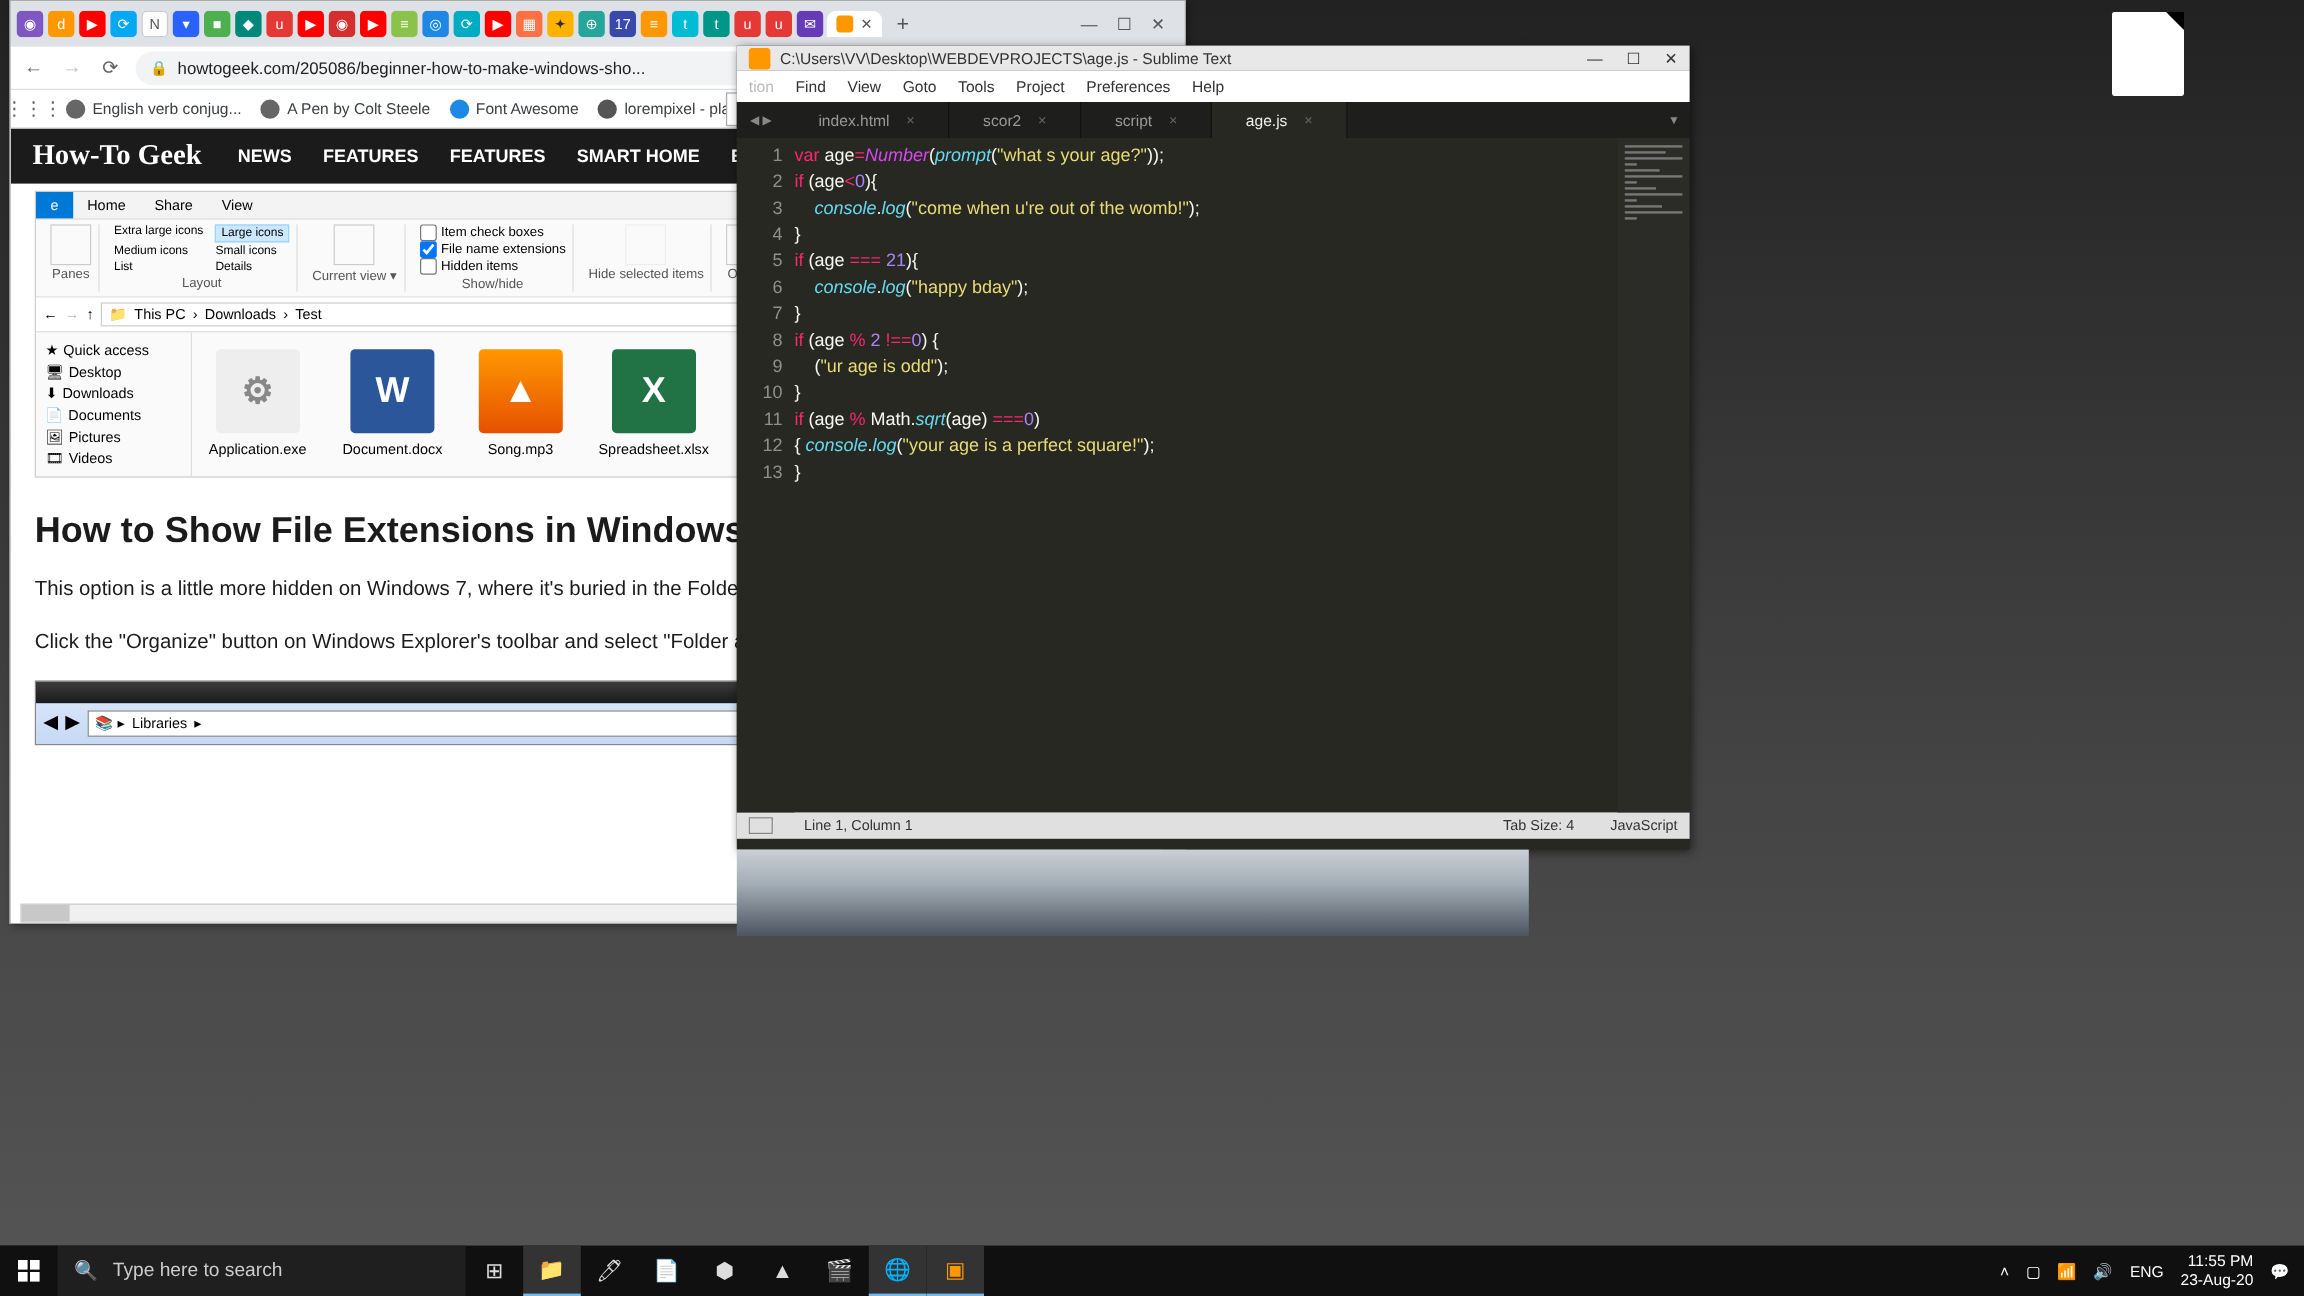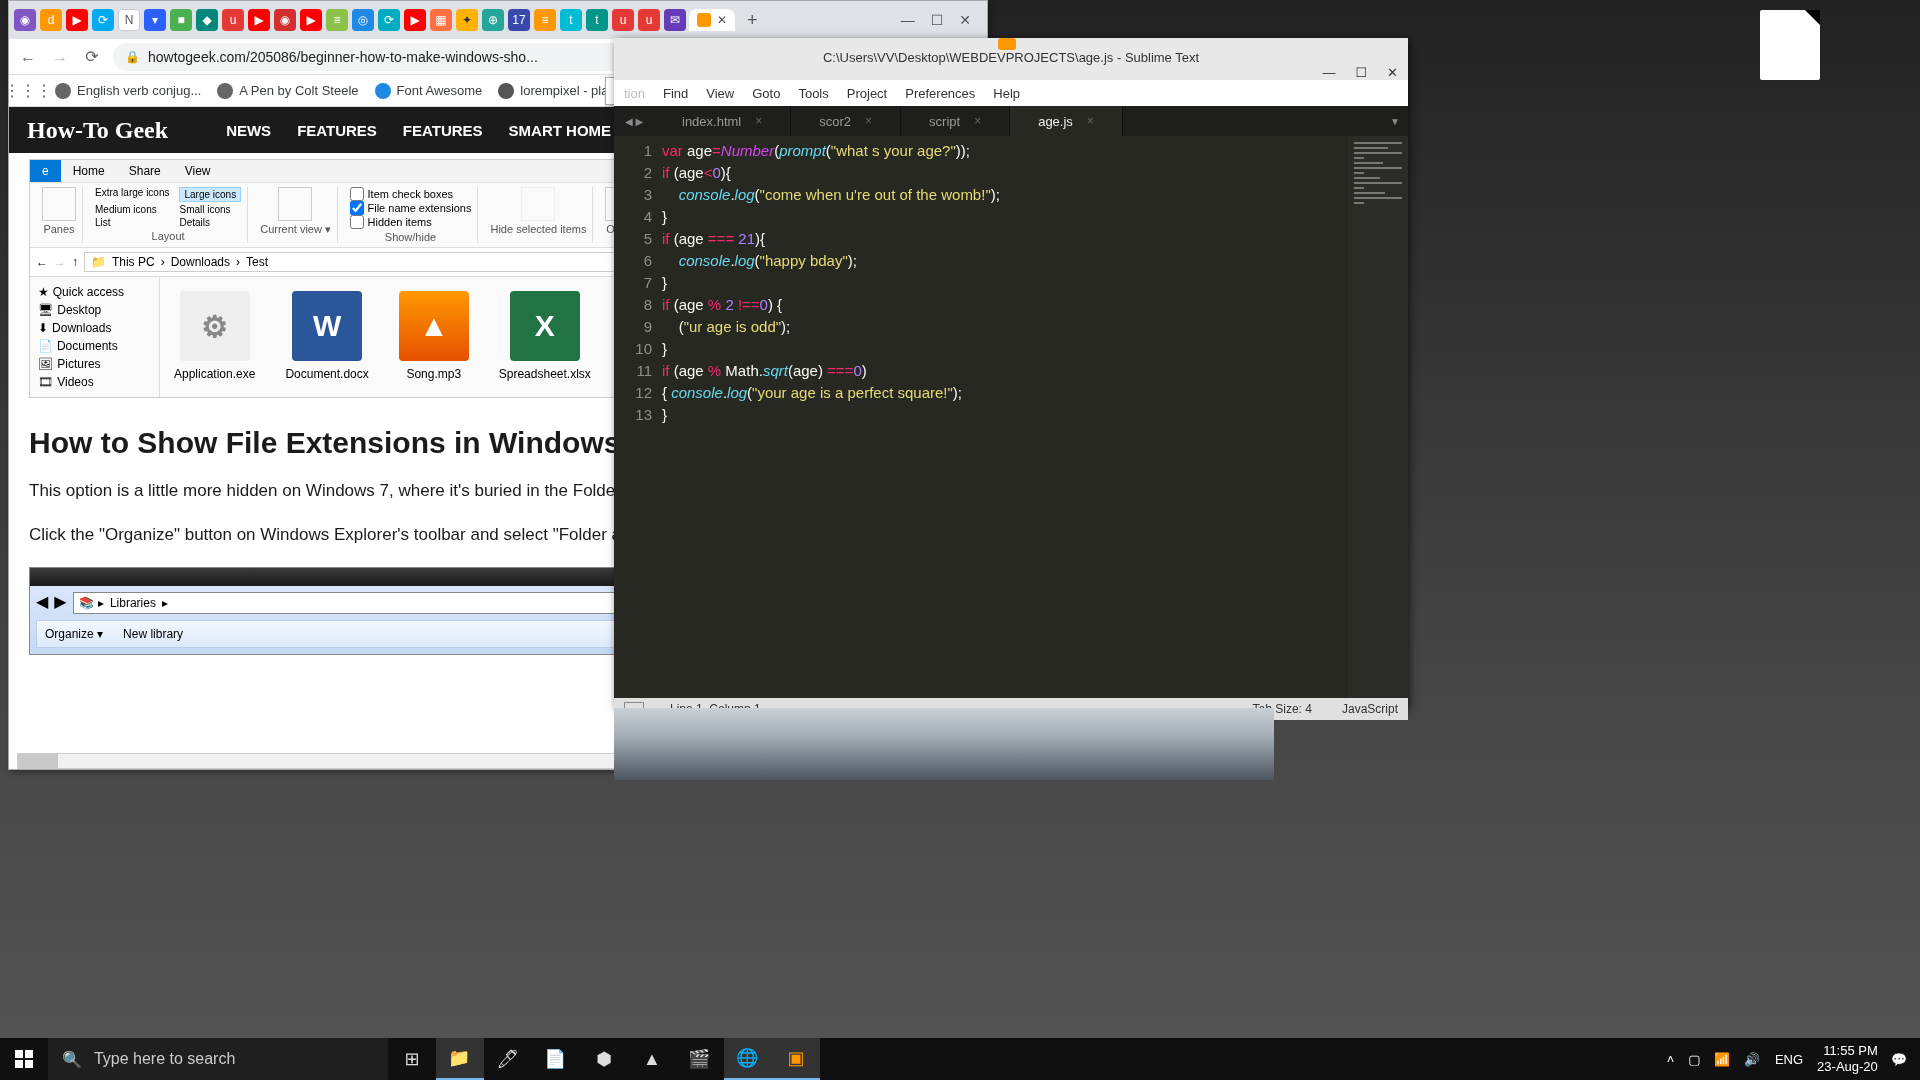--- a/index.html
+++ b/index.html
@@ -23,21 +23,21 @@
 .lock { color:#5f6368; font-size:12px; }
 .star { color:#5f6368; font-size:16px; }
 .fbsave { background:#1877f2; color:#fff; width:24px; height:24px; border-radius:50%; display:inline-flex; align-items:center; justify-content:center; font-weight:bold; font-size:14px; }
 .bookmarksbar { height: 32px; background:#fff; display:flex; align-items:center; padding:0 8px; gap:16px; font-size:13px; color:#3c4043; border-bottom:1px solid #ddd; overflow:hidden; }
 .bm { display:flex; align-items:center; gap:6px; }
 .bm-ico { width:16px; height:16px; background:#666; border-radius:50%; display:inline-block; }
 
 .page { height: calc(100% - 106px); overflow:hidden; position:relative; background:#fff; }
 .htg-header { background:#1b1b1b; height:46px; display:flex; align-items:center; padding:0 18px; gap:30px; }
 .htg-logo { color:#fff; font-family: Georgia, serif; font-size:24px; font-weight:bold; }
-.htg-nav { display:flex; gap:26px;margin-left:28px; }
+.htg-nav { display:flex; gap:26px; }
 .htg-nav a { color:#fff; font-size:15px; font-weight:600; text-decoration:none; }
 .htg-sub { background:#f9a825; color:#fff; padding:8px 18px; font-weight:bold; font-size:15px; margin-left:auto; }
 
 .article-img { margin:6px 20px 10px; border:1px solid #ccc; }
 .ribbon { background:#fafafa; }
 .rib-tabs { display:flex; background:#f3f3f3; border-bottom:1px solid #ddd; font-size:12px; }
 .rib-tab { padding:4px 12px; }
 .rib-tab.active { background:#0078d7; color:#fff; }
 .rib-body { display:flex; padding:4px 6px; font-size:12px; gap:6px; border-bottom:1px solid #ddd; }
 .rib-group { border-right:1px solid #ddd; padding:0 6px; text-align:center; }
@@ -66,21 +66,21 @@
 .win7crumb { flex:1; background:#fff; border:1px solid #888; font-size:12px; padding:3px 6px; display:flex; align-items:center; gap:6px; }
 .win7srch { width:180px; background:#fff; border:1px solid #888; font-size:12px; font-style:italic; color:#888; padding:3px 6px; }
 .win7tool { background:linear-gradient(#f3f8fe,#dce9fb); border:1px solid #b9cde6; margin:0 6px 6px; padding:6px 8px; font-size:12px; display:flex; align-items:center; gap:20px; }
 .fbtooltip { position:absolute; top:76px; left:596px; background:#fff; border:1px solid #aaa; padding:6px 10px; font-size:12px; box-shadow:1px 1px 3px rgba(0,0,0,.3); }
 .dd-handle { position:absolute; right:0px; top:600px; width:18px; height:18px; background:#e9e9e9; border:1px solid #aaa; display:flex; align-items:center; justify-content:center; font-size:10px; }
 .hscroll { position:absolute; left:8px; right:14px; bottom:0; height:16px; background:#f0f0f0; border:1px solid #ccc; }
 .hscroll .thumb { position:absolute; left:0; width:40px; top:0; bottom:0; background:#c8c8c8; }
 
 
 .sublime { position:absolute; left:614px; top:38px; width:794px; height:670px; background:#272822; box-shadow:2px 2px 8px rgba(0,0,0,.6); }
-.subl-title { height:42px; background:#e8e8e8; display:flex; align-items:center; padding:0 10px; font-size:13px; color:#333;flex-direction:column; }
+.subl-title { height:21px; background:#e8e8e8; display:flex; align-items:center; padding:0 10px; font-size:13px; color:#333; }
 .subl-logo { width:18px; height:18px; background:#ff9800; border-radius:3px; margin-right:8px; display:inline-block; }
 .subl-winctrl { margin-left:auto; display:flex; gap:20px; font-size:13px; color:#333; }
 .subl-menu { height:26px; background:#fff; display:flex; align-items:center; padding:0 10px; gap:18px; font-size:13px; color:#333; }
 .subl-menu .cut { color:#bbb; }
 .subl-tabs { height:30px; background:#1e1f1c; display:flex; align-items:stretch; }
 .subl-tabhist { width:40px; display:flex; align-items:center; justify-content:center; gap:2px; color:#888; font-size:10px; }
 .subl-tab { padding:0 28px; display:flex; align-items:center; gap:14px; color:#999; font-size:13px; border-right:1px solid #111; }
 .subl-tab.active { background:#272822; color:#eee; }
 .subl-tab .x { color:#666; font-size:12px; }
 .subl-drop { margin-left:auto; width:26px; display:flex; align-items:center; justify-content:center; color:#888; font-size:10px; }
@@ -299,26 +299,20 @@
             <span class="win7ctrl"></span>
             <span class="win7ctrl"></span>
             <span class="win7ctrl" style="background:#c0392b"></span>
           </div>
         <div class="win7addr">
           <span>◀</span>
           <span>▶</span>
           <div class="win7crumb">📚 ▸ <span>Libraries</span> ▸</div>
           <div class="win7srch">Search Libraries</div>
         </div>
-        <div class="win7tool">
-          <span>Organize ▾</span>
-          <span>New library</span>
-          <span style="margin-left:auto">▦ ▾</span>
-          <span>❔</span>
-        </div>
       </div>
 
       <div class="dd-handle">▾</div>
       <div class="hscroll">
           <div class="thumb"></div>
         </div>
     </div>
 
     <div class="fbtooltip">Save to Facebook</div>
   </div>

